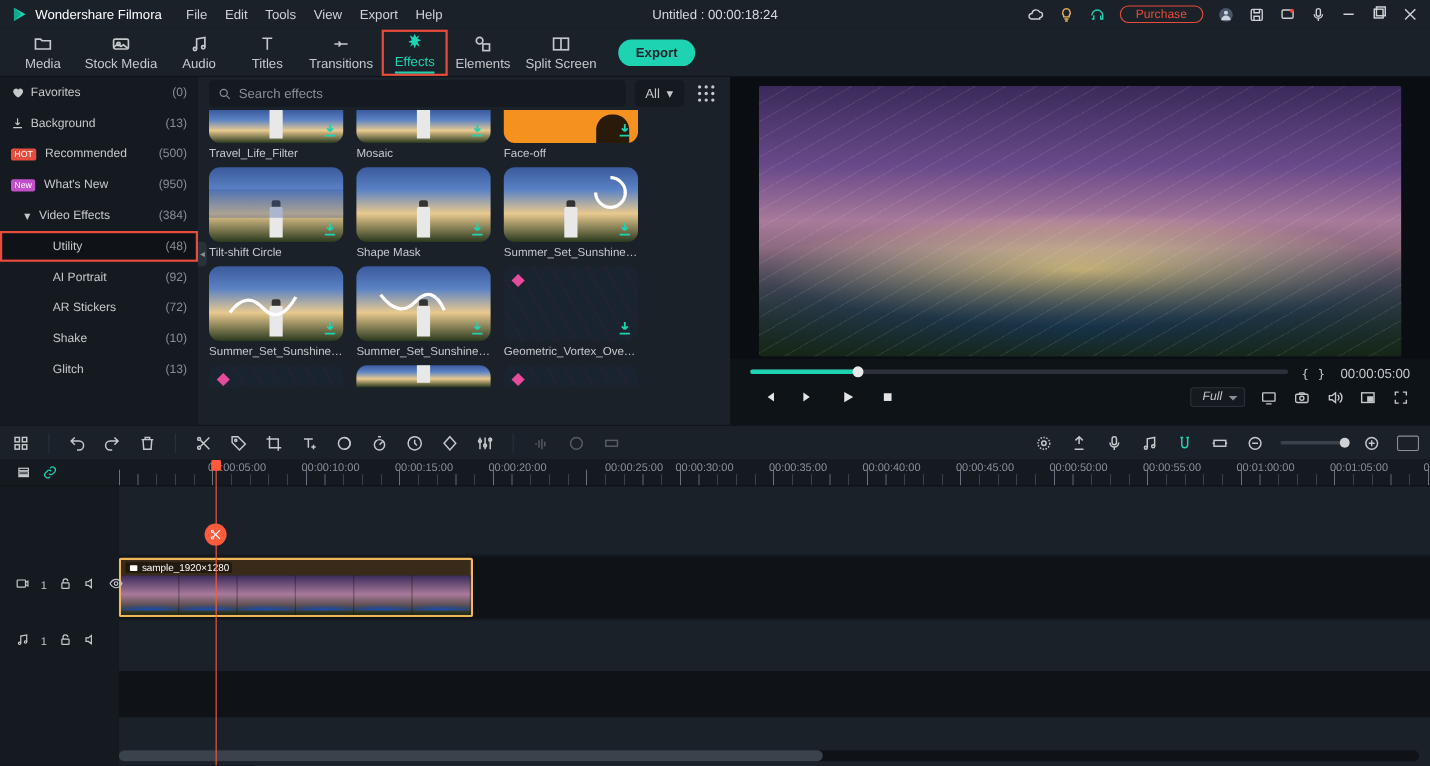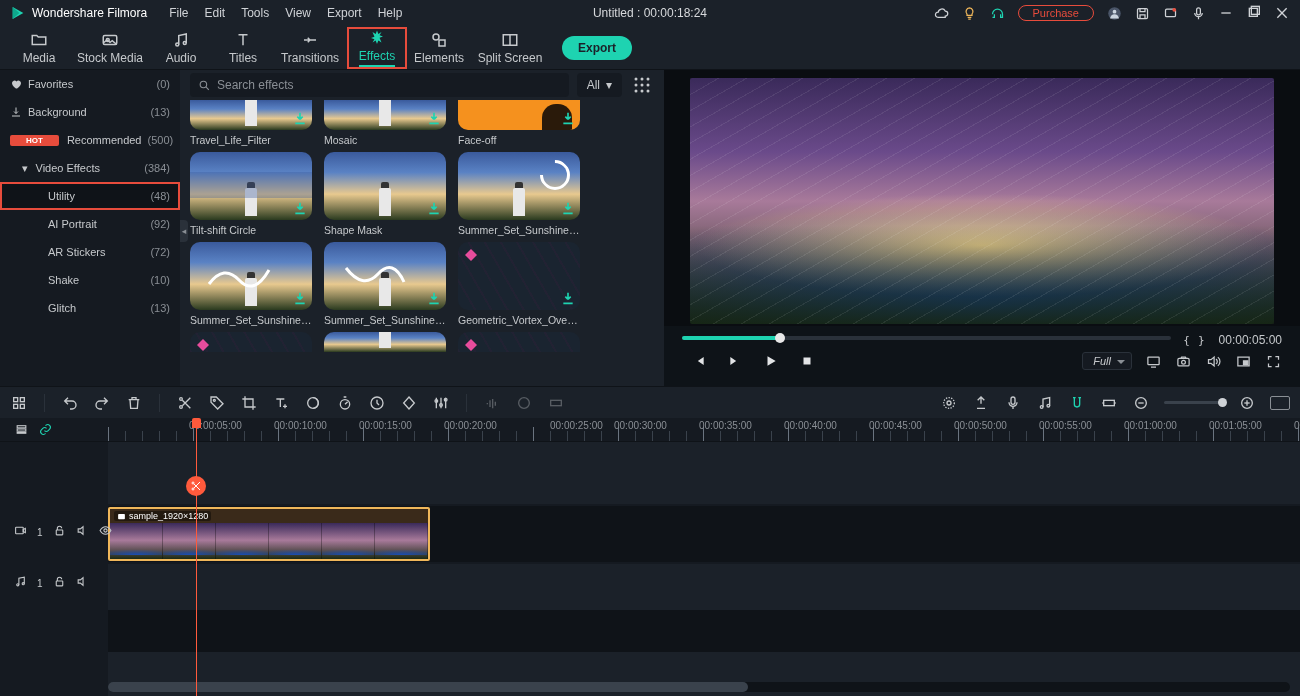--- a/index.html
+++ b/index.html
@@ -36,21 +36,21 @@
 
 .sidebar { width:180px; background:#151a21; overflow:hidden; }
 .side-row { display:flex; align-items:center; justify-content:space-between; height:28px; padding:0 10px 0 20px; color:#c6c9cc; cursor:pointer; font-size:11px; }
 .side-row.top { padding-left:10px; gap:6px; }
 .side-row .icon-sm { width:12px; height:12px; display:inline-flex; align-items:center; justify-content:center; }
 .side-row.sub { padding-left:48px; }
 .side-row.group { padding-left:22px; }
 .side-row.group .chev { margin-right:4px; }
 .side-row.selected { background:#0f1318; }
 .side-row.highlight { outline:2px solid #e74c3c; outline-offset:-2px; }
-.badge { font-size:8px; color:#fff; border-radius:2px; padding:1px 16px; margin-right:4px; font-weight:700; }
+.badge { font-size:8px; color:#fff; border-radius:2px; padding:1px 3px; margin-right:4px; font-weight:400; }
 .badge.hot { background:#e74c3c; }
 .badge.new { background:#c14ecb; }
 .count { color:#8a8f95; font-size:11px; }
 
 
 .grid-wrap { flex:1; background:#1b2129; display:flex; flex-direction:column; }
 .searchbar { height:30px; display:flex; align-items:center; padding:4px 10px; gap:8px; }
 .searchbox { flex:1; background:#151a21; border-radius:4px; height:24px; display:flex; align-items:center; padding:0 8px; color:#8a8f95; }
 .searchbox svg { width:13px; height:13px; margin-right:6px; }
 .filter-pill { background:#151a21; border-radius:4px; height:24px; padding:0 10px; display:flex; align-items:center; gap:6px; color:#c6c9cc; cursor:pointer; }
@@ -326,20 +326,27 @@
             <span>Background</span>
           </span>
           <span class="count">(13)</span>
         </div>
       <div class="side-row top">
           <span style="display:flex;align-items:center;gap:4px">
             <span class="badge hot">HOT</span>
             <span>Recommended</span>
           </span>
           <span class="count">(500)</span>
+        </div>
+      <div class="side-row top">
+          <span style="display:flex;align-items:center;gap:4px">
+            <span class="badge new">New</span>
+            <span>What's New</span>
+          </span>
+          <span class="count">(950)</span>
         </div>
       <div class="side-row group">
           <span style="display:flex;align-items:center;gap:4px">
             <span class="chev">▾</span>
             <span>Video Effects</span>
           </span>
           <span class="count">(384)</span>
         </div>
       <div class="side-row sub selected highlight">
           <span>Utility</span>

